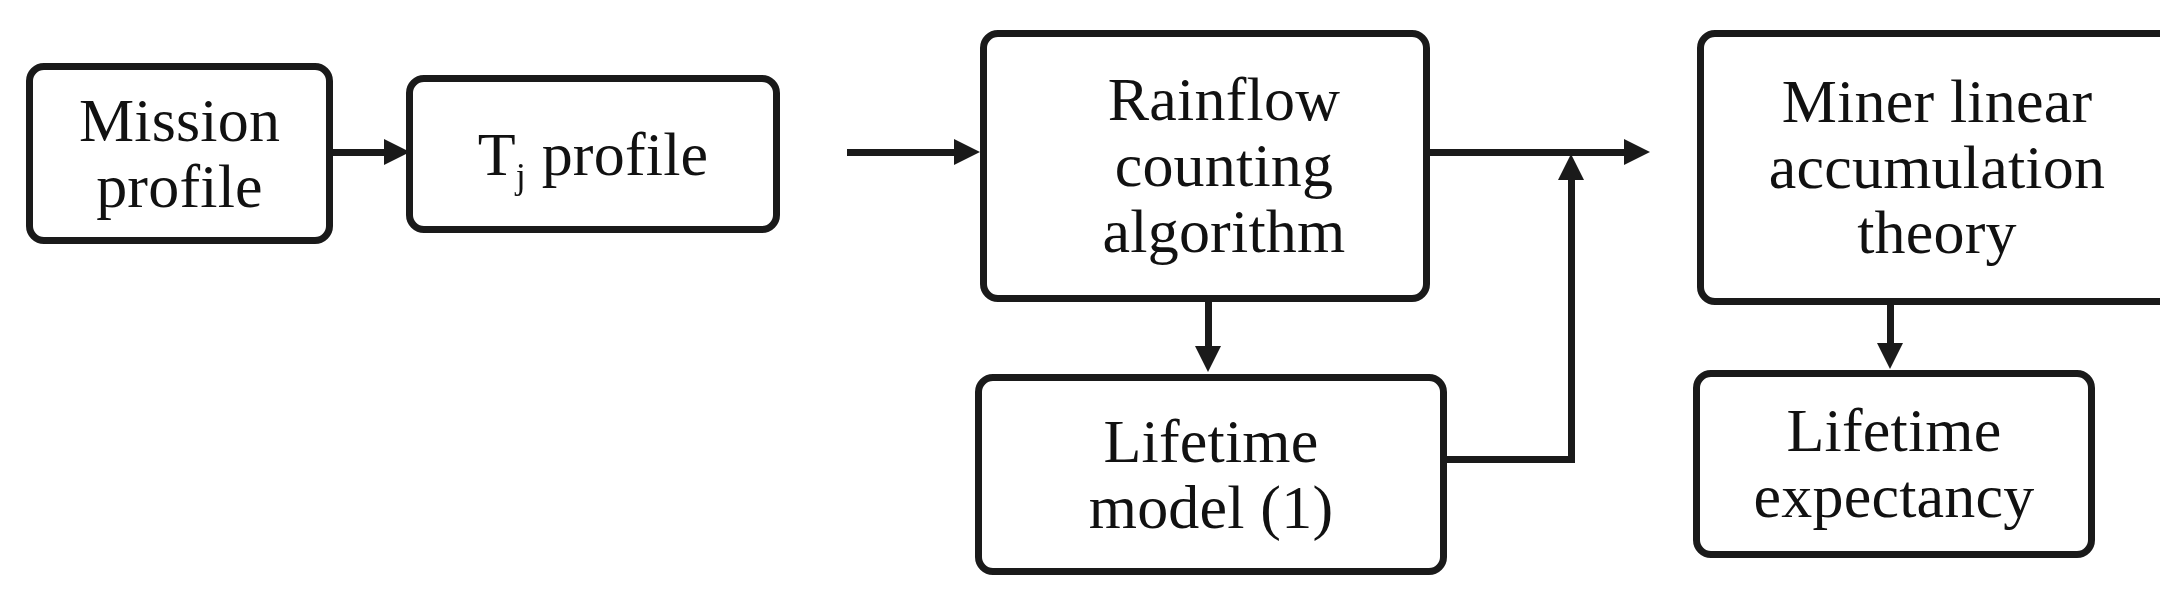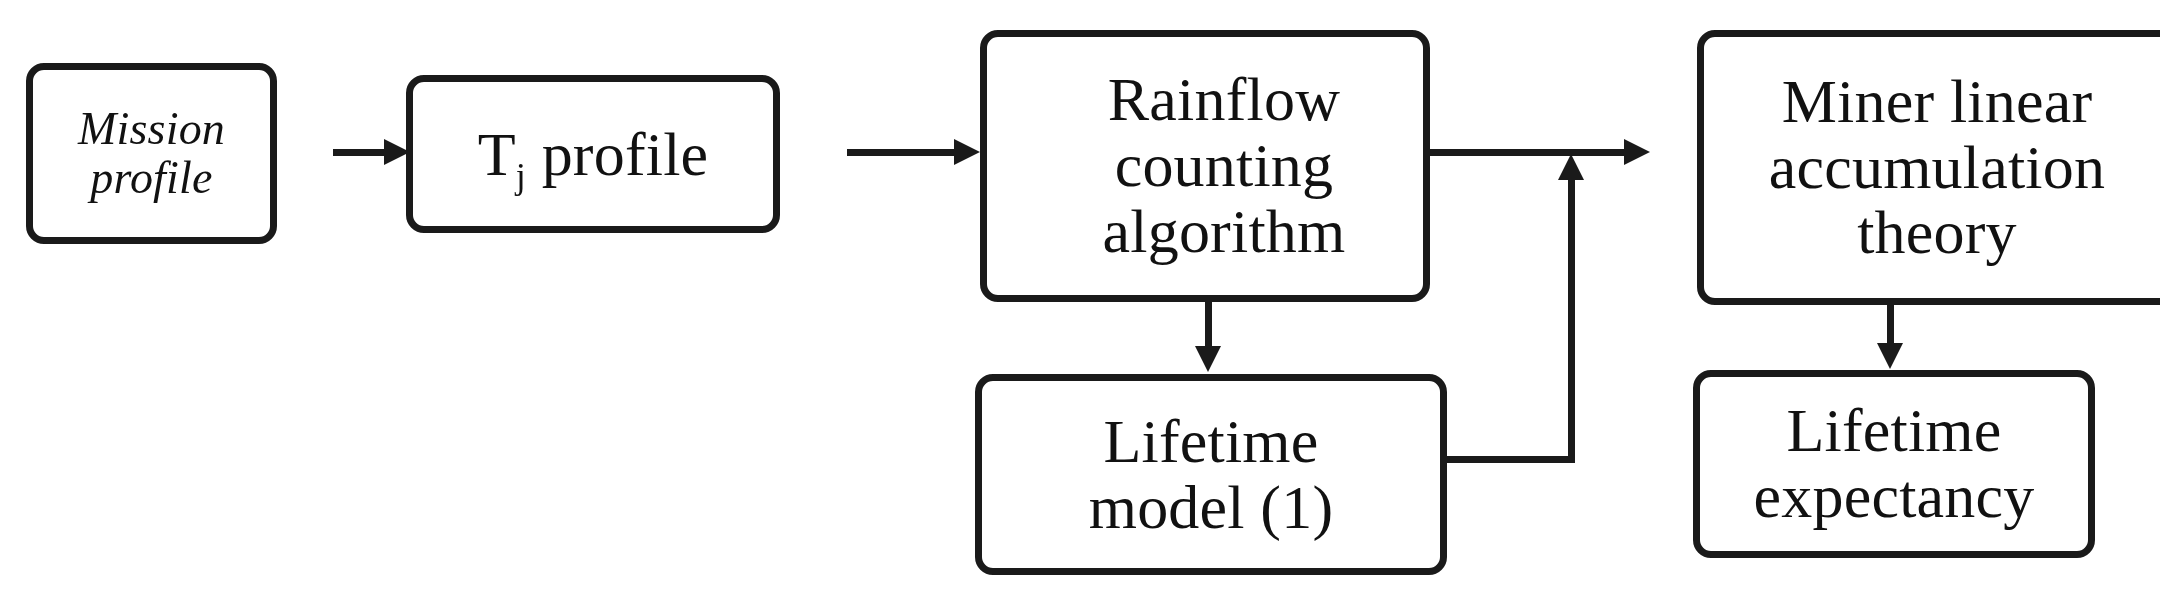--- a/index.html
+++ b/index.html
@@ -30,21 +30,21 @@
   }
   .node .label {
     display: block;
     line-height: 1.06;
     letter-spacing: 0.2px;
     white-space: pre-line;
     padding: 0 6px;
   }
 
   
-  #node-mission   { left: 26px;   top: 63px;  width: 251px; height: 181px; font-size: 46px; font-style: italic; }
+  #node-mission   { left: 26px;   top: 63px;  width: 307px; height: 181px; font-size: 62px; }
   #node-tj        { left: 406px;  top: 75px;  width: 374px; height: 158px; font-size: 62px; }
   #node-rainflow  { left: 980px;  top: 30px;  width: 450px; height: 272px; font-size: 62px; padding-left: 38px; }
   #node-miner     { left: 1652px; top: 30px;  width: 480px; height: 275px; font-size: 62px; margin-left: 45px; }
   #node-ltmodel   { left: 975px;  top: 374px; width: 472px; height: 201px; font-size: 62px; }
   #node-ltexpect  { left: 1693px; top: 370px; width: 402px; height: 188px; font-size: 62px; }
 
   #node-tj .label { line-height: 1.0; }
 
   .sub {
     font-size: 0.58em;

